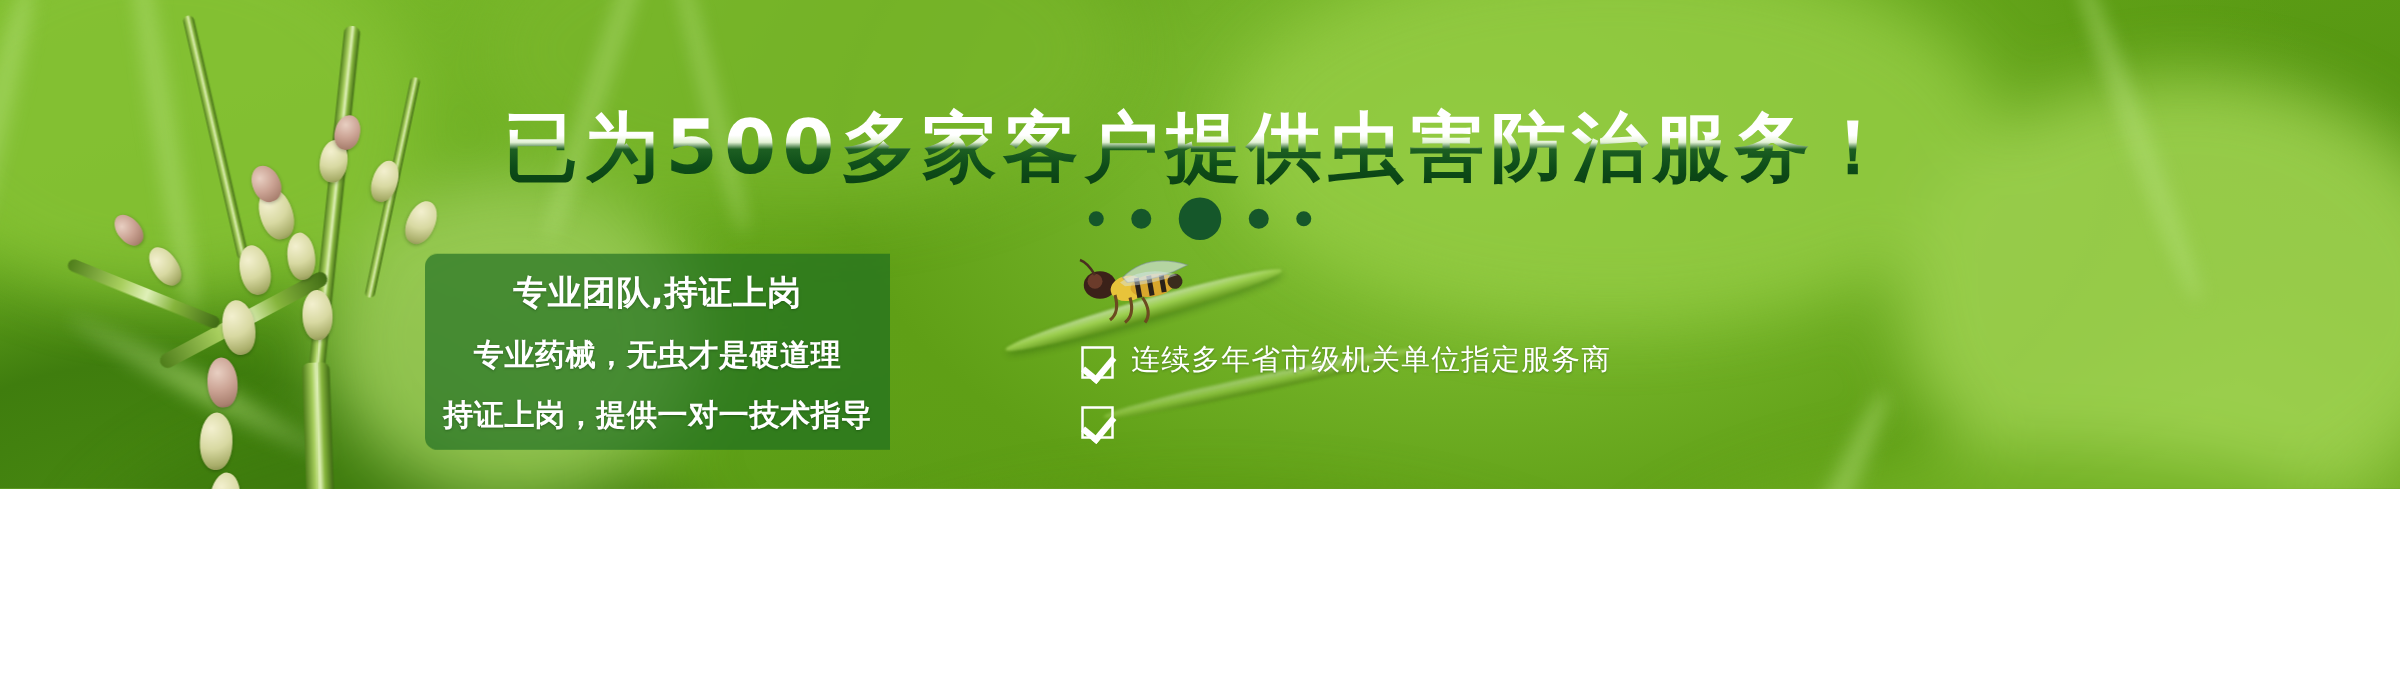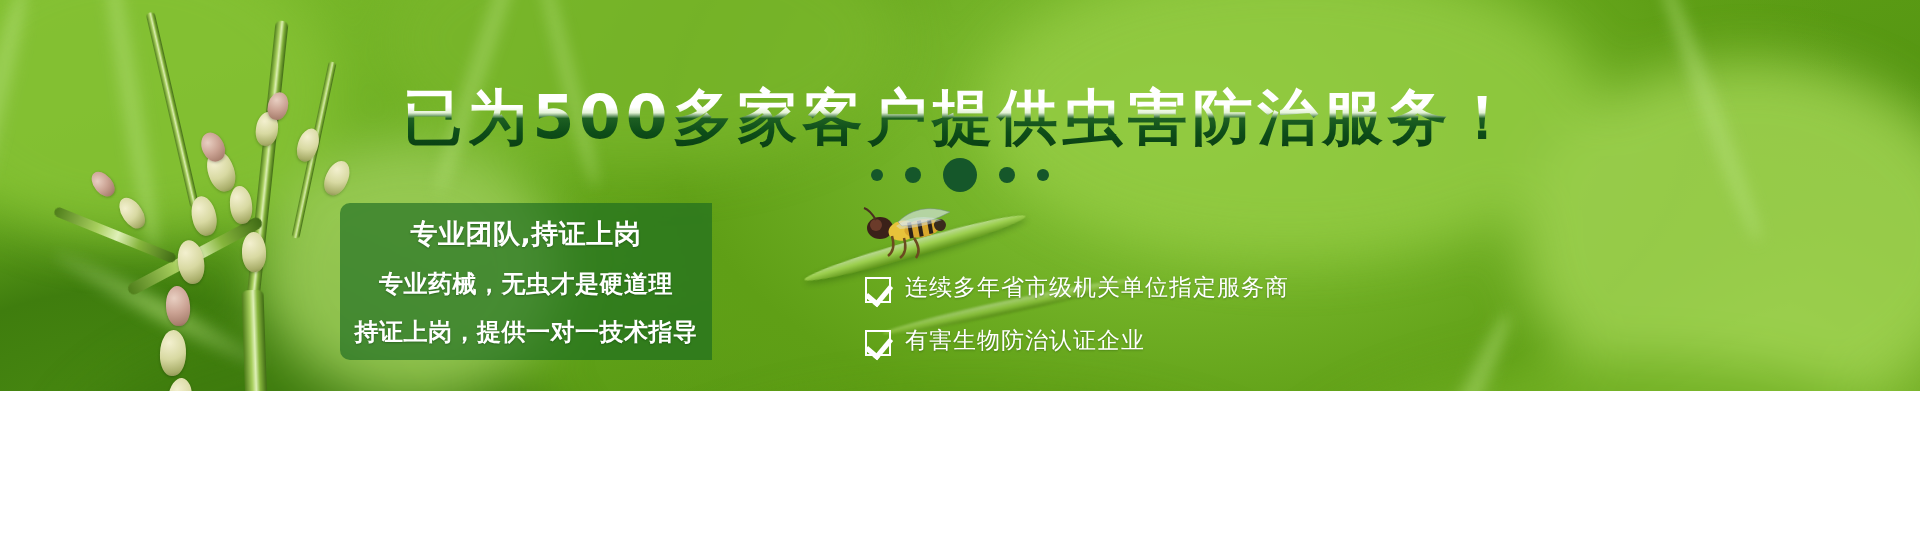--- a/index.html
+++ b/index.html
@@ -294,21 +294,20 @@
     <div class="info-line wide">持证上岗，提供一对一技术指导</div>
   </div>
 
   <div class="checklist">
     <div class="check-row">
       <span class="check-box"></span>
       <span class="check-text">连续多年省市级机关单位指定服务商</span>
     </div>
     <div class="check-row">
       <span class="check-box"></span>
-      <span class="check-text">有害生物防治认证企业</span>
     </div>
   </div>
 
   <div class="pest-row">
 
     <div class="pest">
       <svg width="48" height="40" viewBox="0 0 48 40">
         <ellipse cx="26" cy="23" rx="16" ry="11" fill="#a39a92"></ellipse>
         <ellipse cx="24" cy="20" rx="14" ry="9" fill="#bdb5ad"></ellipse>
         <circle cx="12" cy="21" r="8" fill="#b0a8a0"></circle>

